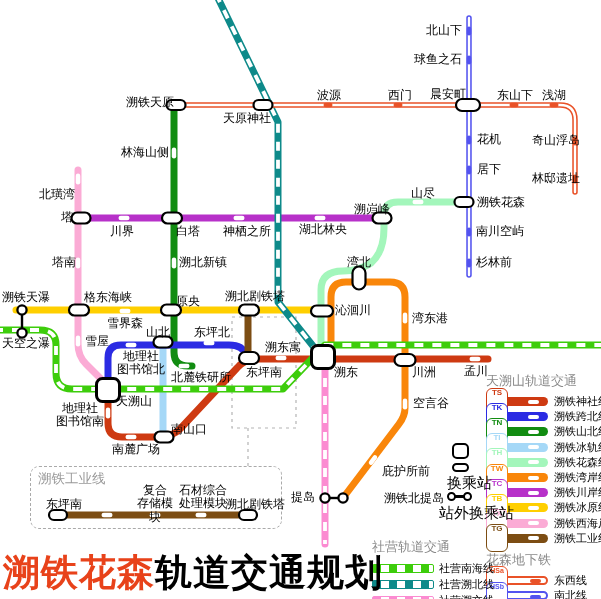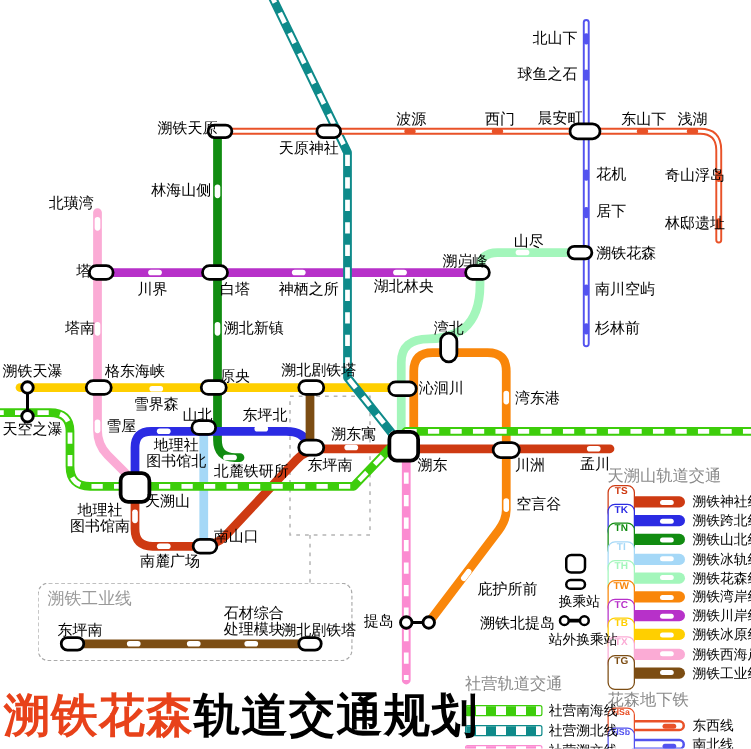--- a/index.html
+++ b/index.html
@@ -20,21 +20,21 @@
           text-align:center;line-height:8.5px;position:relative;z-index:2;}
   .lbar{position:relative;flex:none;width:44px;height:9px;border-radius:4.5px;margin-left:-4px;}
   .lbar .d{position:absolute;left:24px;top:2.5px;width:11px;height:4px;border-radius:2px;background:#fff;}
   .lbar.double{box-sizing:border-box;border:2px solid;background:#fff;}
   .lbar.double .d{top:1.5px;}
   .lname{font-size:11px;margin-left:6px;white-space:nowrap;}
   .srow{display:flex;align-items:center;height:16px;}
   .sbar{flex:none;width:62px;height:9px;box-sizing:border-box;border:1.5px solid;border-radius:2px;}
   .sname{font-size:11px;margin-left:5px;white-space:nowrap;}
   .mk{position:absolute;box-sizing:border-box;border:2.2px solid #000;background:#fff;z-index:3;}
-  .mklabel{position:absolute;font-size:11px;z-index:3;}
+  .mklabel{position:absolute;font-size:15px;z-index:3;}
   #title{position:absolute;left:3px;top:548px;font-size:37px;font-weight:bold;
          letter-spacing:1px;white-space:nowrap;z-index:3;}
 </style>
 </head>
 <body>
 
 <div id="stage">
   <div id="inset-box"></div>
   <svg id="map-svg" width="601" height="599" viewBox="0 0 601 599">
       <path d="M 232 317 H 296 V 428 H 232 Z" fill="none" stroke="#b4b4b4" stroke-width="1.2" stroke-dasharray="3 4"></path>
@@ -264,21 +264,21 @@
     <div class="sl" style="left: 176px; top: 225px;">白塔</div>
     <div class="sl" style="left: 179px; top: 256px;">溯北新镇</div>
     <div class="sl" style="left: 176px; top: 295px;">原央</div>
     <div class="sl" style="left: 146px; top: 326px;">山北</div>
     <div class="sl" style="left: 171px; top: 371px;">北麓铁研所</div>
     <div class="sl" style="left: 61px; top: 211px;">塔</div>
     <div class="sl" style="left: 110px; top: 225px;">川界</div>
     <div class="sl" style="left: 223px; top: 225px;">神栖之所</div>
     <div class="sl" style="left: 299px; top: 223px;">湖北林央</div>
     <div class="sl" style="left: 354px; top: 203px;">溯岿峰</div>
-    <div class="sl" style="left: 39px; top: 156px;">北璜湾</div>
+    <div class="sl" style="left: 39px; top: 188px;">北璜湾</div>
     <div class="sl" style="left: 52px; top: 256px;">塔南</div>
     <div class="sl" style="left: 84px; top: 291px;">格东海峡</div>
     <div class="sl" style="left: 85px; top: 335px;">雪屋</div>
     <div class="sl" style="left: 2px; top: 291px;">溯铁天瀑</div>
     <div class="sl" style="left: 2px; top: 337px;">天空之瀑</div>
     <div class="sl" style="left: 107px; top: 317px;">雪界森</div>
     <div class="sl" style="left: 225px; top: 290px;">溯北剧铁塔</div>
     <div class="sl" style="left: 335px; top: 304px;">沁洄川</div>
     <div class="sl c" style="left: 116px; top: 350px; width: 50px;">地理社
 图书馆北</div>
@@ -294,16 +294,18 @@
     <div class="sl" style="left: 412px; top: 366px;">川洲</div>
     <div class="sl" style="left: 464px; top: 365px;">孟川</div>
     <div class="sl" style="left: 411px; top: 187px;">山尽</div>
     <div class="sl" style="left: 347px; top: 256px;">湾北</div>
     <div class="sl" style="left: 412px; top: 312px;">湾东港</div>
     <div class="sl" style="left: 413px; top: 397px;">空言谷</div>
     <div class="sl" style="left: 382px; top: 465px;">庇护所前</div>
     <div class="sl" style="left: 291px; top: 491px;">提岛</div>
     <div class="sl" style="left: 354px; top: 492px; margin-left: 30px;">溯铁北提岛</div>
     <div class="sl" style="left: 46px; top: 498px;">东坪南</div>
+    <div class="sl c" style="left: 133px; top: 484px; width: 44px;">复合
+存储模块</div>
     <div class="sl c" style="left: 179px; top: 484px; width: 48px;">石材综合
 处理模块</div>
     <div class="sl" style="left: 225px; top: 498px;">溯北剧铁塔</div>
   </div>
 
 </body></html>

